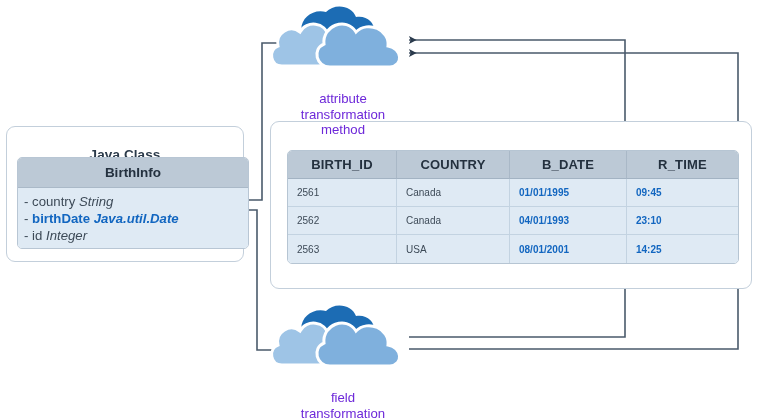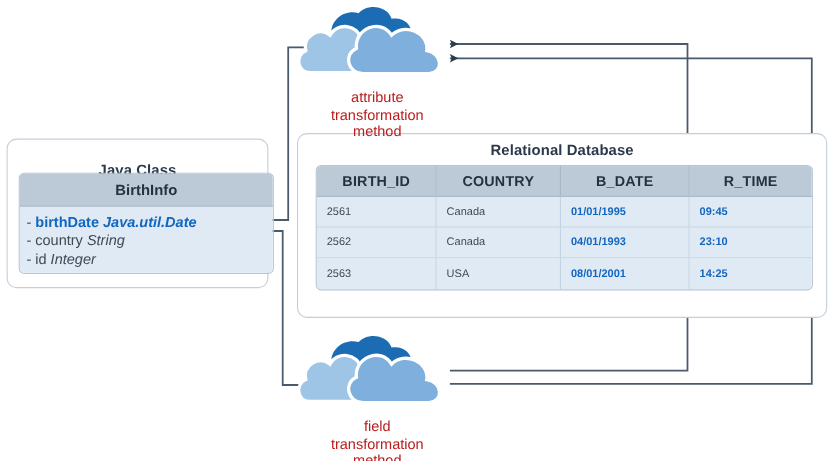--- a/index.html
+++ b/index.html
@@ -130,22 +130,22 @@
   .db-table td:last-child { border-right: none; }
   .db-table tr:last-child td { border-bottom: none; }
   .db-table td.emph { color: #1266c0; font-weight: bold; }
 
   
   .cloud-group { position: absolute; }
   .cloud-label {
     text-align: center;
     font-size: 13.2px;
     line-height: 15.5px;
-    color: #b91c1c;
-    margin-top: 4px;
+    color: #6d28d9;
+    margin-top: 15px;
     white-space: pre-line;
   }
   #cloud-top { left: 268px; top: 4px; width: 150px; }
   #cloud-bottom { left: 268px; top: 303px; width: 150px; }
 </style>
 </head>
 <body>
 
 <div id="stage">
 
@@ -175,44 +175,43 @@
     </g>
   </svg>
 
   <div class="panel" id="java-panel">
     <div class="panel-title" id="java-panel-title">Java Class</div>
 
     <div class="uml-box">
       <div class="uml-head">BirthInfo</div>
       <div class="uml-body">
 
+        <div class="uml-attr">
+          <span class="adash">-</span>
+          <span class="aname">country</span>
+          <span class="atype">String</span>
+        </div>
+
         <div class="uml-attr hilite">
           <span class="adash">-</span>
           <span class="aname">birthDate</span>
           <span class="atype">Java.util.Date</span>
         </div>
 
         <div class="uml-attr">
           <span class="adash">-</span>
-          <span class="aname">country</span>
-          <span class="atype">String</span>
-        </div>
-
-        <div class="uml-attr">
-          <span class="adash">-</span>
           <span class="aname">id</span>
           <span class="atype">Integer</span>
         </div>
 
       </div>
     </div>
   </div>
 
   <div class="panel" id="db-panel">
-    <div class="panel-title" id="db-panel-title">Relational Database</div>
 
     <table class="db-table">
       <colgroup>
         <col style="width:109px">
           <col style="width:113px">
         <col style="width:117px">
           <col style="width:111px">
       </colgroup>
       <thead>
         <tr>

